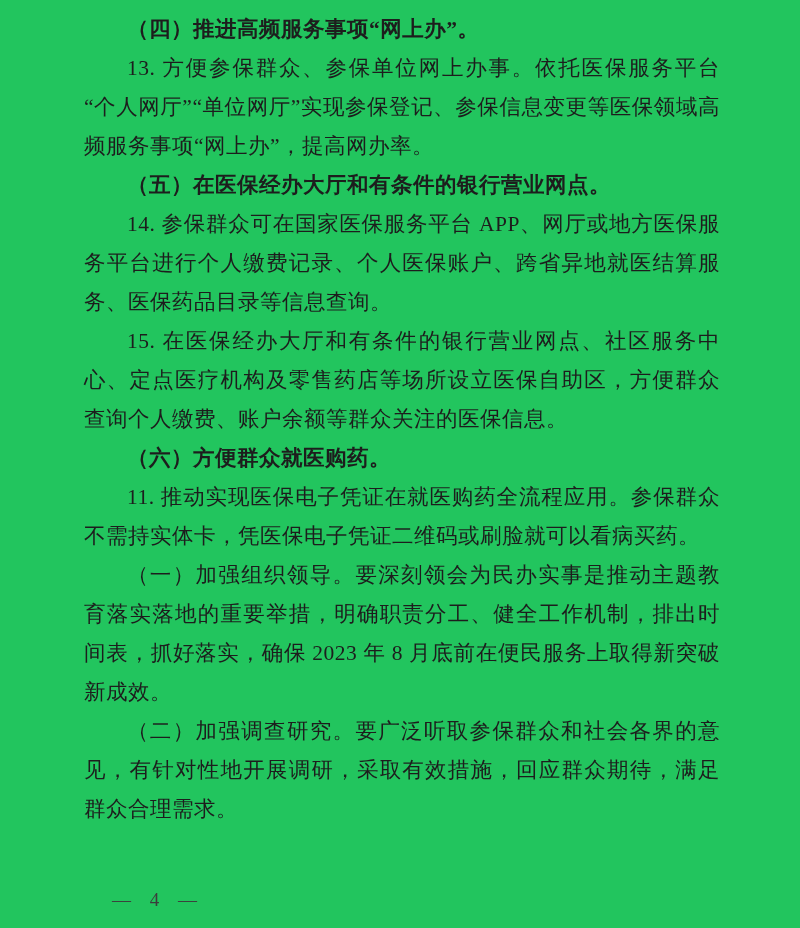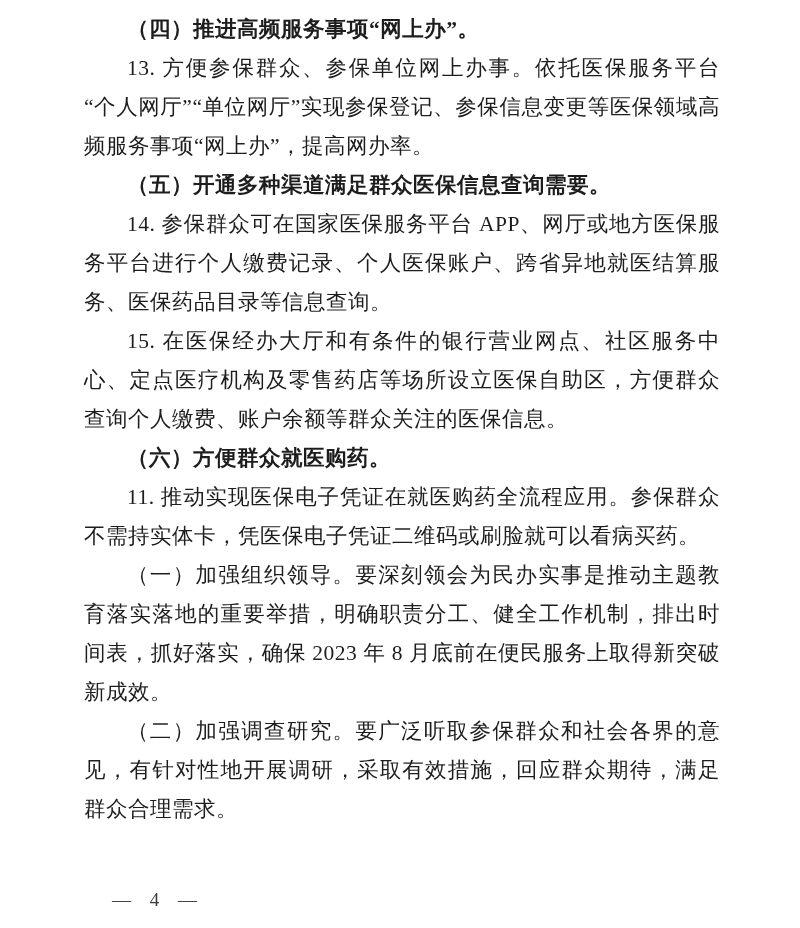--- a/index.html
+++ b/index.html
@@ -5,21 +5,21 @@
   html, body {
     margin: 0;
     padding: 0;
     background: #e9e9e9;
   }
   .page {
     position: relative;
     width: 800px;
     height: 928px;
     margin: 0 auto;
-    background: #ffffff;
+    background: #22c55e;
     overflow: hidden;
     font-family: "Liberation Serif", "DejaVu Serif", serif;
     color: #1d1d1d;
   }
   .doc {
     position: absolute;
     left: 84px;
     top: 10px;
     width: 636px;
   }
@@ -59,21 +59,21 @@
 </head>
 <body>
 
 <div class="page">
   <div class="doc">
 
     <p class="h2">（四）推进高频服务事项“网上办”。</p>
 
     <p>13. 方便参保群众、参保单位网上办事。依托医保服务平台“个人网厅”“单位网厅”实现参保登记、参保信息变更等医保领域高频服务事项“网上办”，提高网办率。</p>
 
-    <p class="h2">（五）开通多种渠道满足群众医保信息查询需要。</p>
+    <p class="h2">（五）在医保经办大厅和有条件的银行营业网点。</p>
 
     <p>14. 参保群众可在国家医保服务平台 APP、网厅或地方医保服务平台进行个人缴费记录、个人医保账户、跨省异地就医结算服务、医保药品目录等信息查询。</p>
 
     <p>15. 在医保经办大厅和有条件的银行营业网点、社区服务中心、定点医疗机构及零售药店等场所设立医保自助区，方便群众查询个人缴费、账户余额等群众关注的医保信息。</p>
 
     <p class="h2">（六）方便群众就医购药。</p>
 
     <p>11. 推动实现医保电子凭证在就医购药全流程应用。参保群众不需持实体卡，凭医保电子凭证二维码或刷脸就可以看病买药。</p>
 
 

